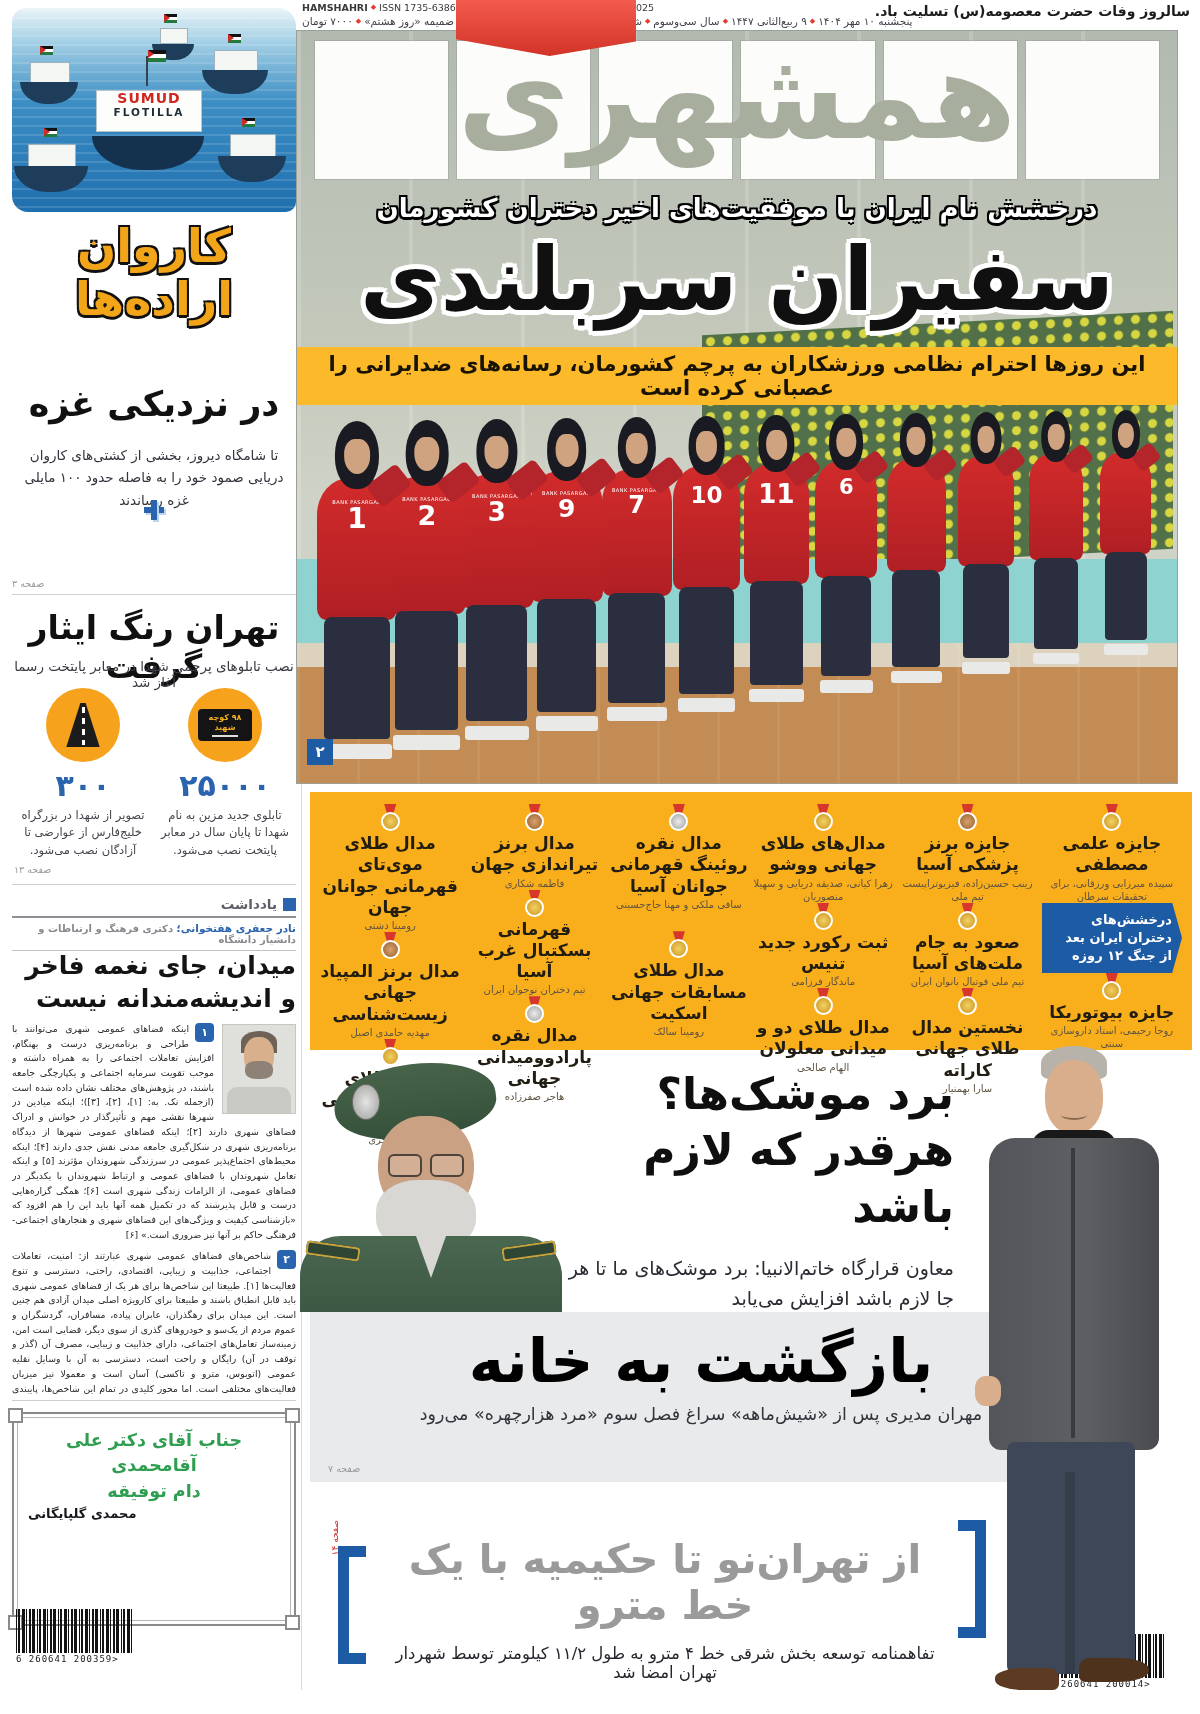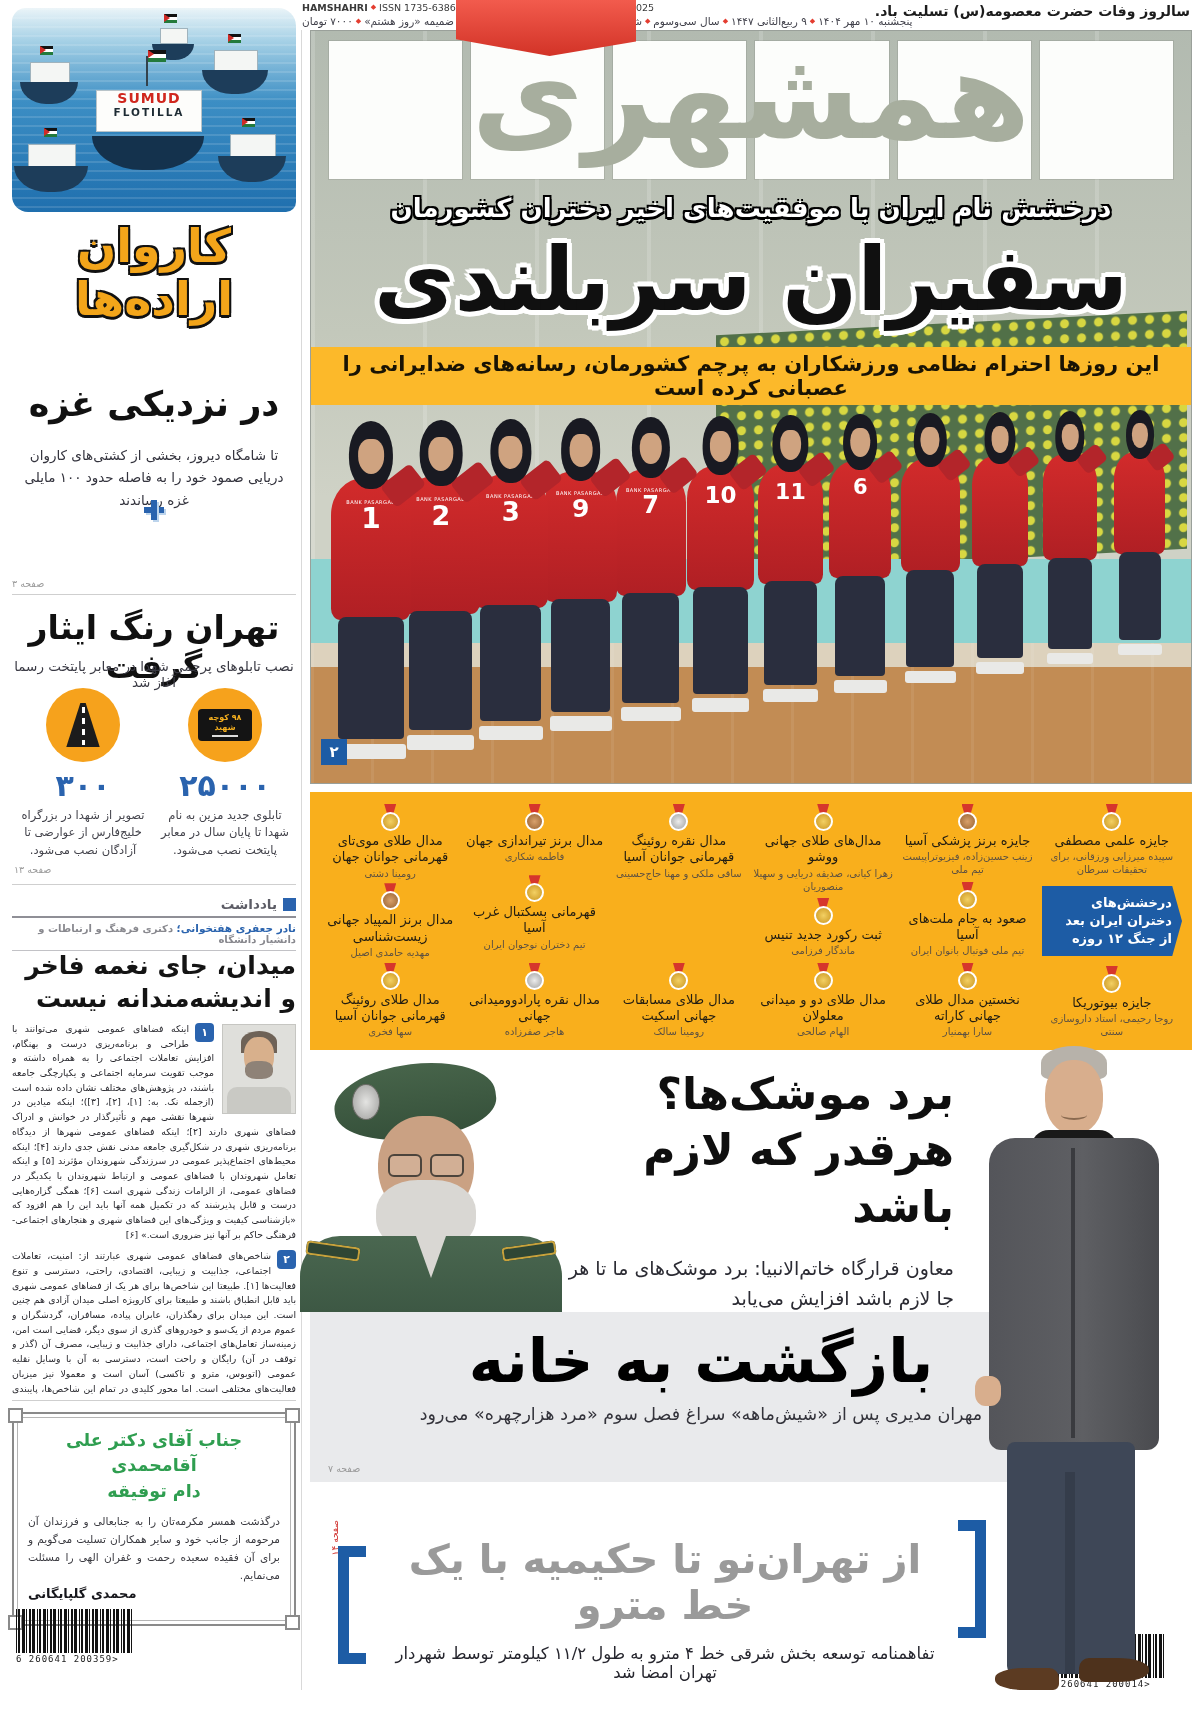--- a/index.html
+++ b/index.html
@@ -14,21 +14,21 @@
   .topbar-cond{position:absolute;right:10px;top:3px;font-size:14px;font-weight:bold;color:#1c1c1c;}
 
   .vline{position:absolute;left:301px;top:30px;width:1px;height:1660px;background:#d9d9d9;}
 
   
   .redflag{position:absolute;left:456px;top:0;width:180px;height:56px;z-index:2;
            background:linear-gradient(#f25b4d,#d23327);
            clip-path:polygon(0 0,100% 0,100% 74%,52% 100%,0 70%);}
 
   
-  .photo{position:absolute;left:310px;top:30px;width:882px;height:754px;overflow:hidden;
+  .photo{position:absolute;left:296px;top:30px;width:882px;height:754px;overflow:hidden;
          background:linear-gradient(180deg,#b2bab0 0%,#c3c8bb 40%,#cfd2c6 62%);
          border:1px solid #9aa09a;box-sizing:border-box;z-index:1;padding-left:21px;}
   .photo .wallcols{position:absolute;inset:0;background:repeating-linear-gradient(90deg,rgba(255,255,255,.16) 0 4px,rgba(0,0,0,0) 4px 112px);}
   .photo .seats{position:absolute;left:46%;right:4px;top:292px;height:238px;transform:skewY(-3deg);opacity:.92;
         background:radial-gradient(circle at 50% 45%,#d9d837 4px,rgba(0,0,0,0) 5px) 0 0/17px 15px repeat,#48693f;}
   .photo .band-teal{position:absolute;left:0;right:0;top:528px;height:84px;background:#8ed3d0;}
   .photo .floor{position:absolute;left:0;right:0;top:612px;bottom:0;
         background:linear-gradient(#ddd2bd 0 24px,#c28c54 24px);}
   .photo .floor::after{content:"";position:absolute;inset:0;background:repeating-linear-gradient(90deg,rgba(255,255,255,.07) 0 3px,rgba(0,0,0,0) 3px 60px);}
 
@@ -60,21 +60,21 @@
   .player .legs{position:absolute;left:16%;right:16%;top:58%;height:36%;background:#2a2e3e;border-radius:8px 8px 4px 4px;}
   .player .shoes{position:absolute;left:14%;right:14%;bottom:0;height:4.5%;background:#e9e9e7;border-radius:3px;}
   .pagebadge{position:absolute;left:10px;bottom:18px;width:26px;height:26px;background:#1d5ca5;color:#fff;z-index:8;
           font-size:15px;font-weight:bold;text-align:center;line-height:26px;}
 
   
   .strip{position:absolute;left:310px;top:792px;width:882px;height:258px;background:#f9af1c;z-index:1;
          display:flex;flex-direction:row;gap:4px;padding:12px 10px;box-sizing:border-box;}
   .bcol{flex:1 1 0;display:flex;flex-direction:column;justify-content:space-between;}
   .bitem{text-align:center;}
-  .btitle{display:block;font-size:13px;font-weight:normal;color:#221d12;line-height:1.25;}
+  .btitle{display:block;font-size:17px;font-weight:bold;color:#221d12;line-height:1.25;}
   .bname{display:block;font-size:10px;color:#5d5141;line-height:1.3;margin-top:1px;}
   .bempty{height:60px;}
   .medal{display:block;width:20px;height:27px;margin:0 auto 2px;position:relative;}
   .medal::before{content:"";position:absolute;left:50%;top:0;width:12px;height:9px;margin-left:-6px;background:#d6362c;
          clip-path:polygon(0 0,100% 0,78% 100%,22% 100%);}
   .medal i{position:absolute;left:50%;top:8px;width:19px;height:19px;margin-left:-9.5px;border-radius:50%;
          border:2px solid #fff;box-sizing:border-box;}
   .medal.gold i{background:radial-gradient(#f3d063,#c9941f);}
   .medal.silver i{background:radial-gradient(#ececec,#9f9f9f);}
   .medal.bronze i{background:radial-gradient(#d8a06b,#96602f);}
@@ -301,21 +301,21 @@
           <div class="arm"></div>
           <div class="hood">
             <div class="face"></div>
           </div>
           <div class="legs"></div>
           <div class="shoes"></div>
         </div>
         <div class="player" style="left: 441px; bottom: 81px; width: 76.8px; height: 287px; z-index: 24;">
           <div class="torso">
             <span class="sponsor"></span>
-            <span class="jnum" style="font-size: 22px;">11</span>
+            <span class="jnum" style="font-size: 26px;">11</span>
           </div>
           <div class="arm"></div>
           <div class="hood">
             <div class="face"></div>
           </div>
           <div class="legs"></div>
           <div class="shoes"></div>
         </div>
         <div class="player" style="left: 512.5px; bottom: 90.5px; width: 73.6px; height: 278.5px; z-index: 23;">
           <div class="torso">
@@ -610,21 +610,20 @@
       </div>
     <div class="hr" style="top:1400px;"></div>
 
     <div class="condolence">
       <i class="corner c-tl"></i>
         <i class="corner c-tr"></i>
         <i class="corner c-bl"></i>
         <i class="corner c-br"></i>
       <div class="cond-title">جناب آقای دکتر علی آقامحمدی</div>
       <div class="cond-title">دام توفیقه</div>
-      <p class="cond-body">درگذشت همسر مکرمه‌تان را به جنابعالی و فرزندان آن مرحومه از جانب خود و سایر همکاران تسلیت می‌گویم و برای آن فقیده سعیده رحمت و غفران الهی را مسئلت می‌نمایم.</p>
       <div class="cond-sign">محمدی گلپایگانی</div>
     </div>
 
     <div class="barcode barcode-left">
       <div class="bars"><i style="width: 1px; margin-right: 1px;"></i><i style="width: 2px; margin-right: 2px;"></i><i style="width: 3px; margin-right: 1px;"></i><i style="width: 1px; margin-right: 2px;"></i><i style="width: 2px; margin-right: 1px;"></i><i style="width: 3px; margin-right: 2px;"></i><i style="width: 1px; margin-right: 1px;"></i><i style="width: 2px; margin-right: 2px;"></i><i style="width: 3px; margin-right: 1px;"></i><i style="width: 1px; margin-right: 2px;"></i><i style="width: 2px; margin-right: 1px;"></i><i style="width: 3px; margin-right: 2px;"></i><i style="width: 1px; margin-right: 1px;"></i><i style="width: 2px; margin-right: 2px;"></i><i style="width: 3px; margin-right: 1px;"></i><i style="width: 1px; margin-right: 2px;"></i><i style="width: 2px; margin-right: 1px;"></i><i style="width: 3px; margin-right: 2px;"></i><i style="width: 1px; margin-right: 1px;"></i><i style="width: 2px; margin-right: 2px;"></i><i style="width: 3px; margin-right: 1px;"></i><i style="width: 1px; margin-right: 2px;"></i><i style="width: 2px; margin-right: 1px;"></i><i style="width: 3px; margin-right: 2px;"></i><i style="width: 1px; margin-right: 1px;"></i><i style="width: 2px; margin-right: 2px;"></i><i style="width: 3px; margin-right: 1px;"></i><i style="width: 1px; margin-right: 2px;"></i><i style="width: 2px; margin-right: 1px;"></i><i style="width: 3px; margin-right: 2px;"></i><i style="width: 1px; margin-right: 1px;"></i><i style="width: 2px; margin-right: 2px;"></i><i style="width: 3px; margin-right: 1px;"></i><i style="width: 1px; margin-right: 2px;"></i></div>
       <div class="digits">6 260641 200359&gt;</div>
     </div>
   </div>
 
   <div class="commander">

